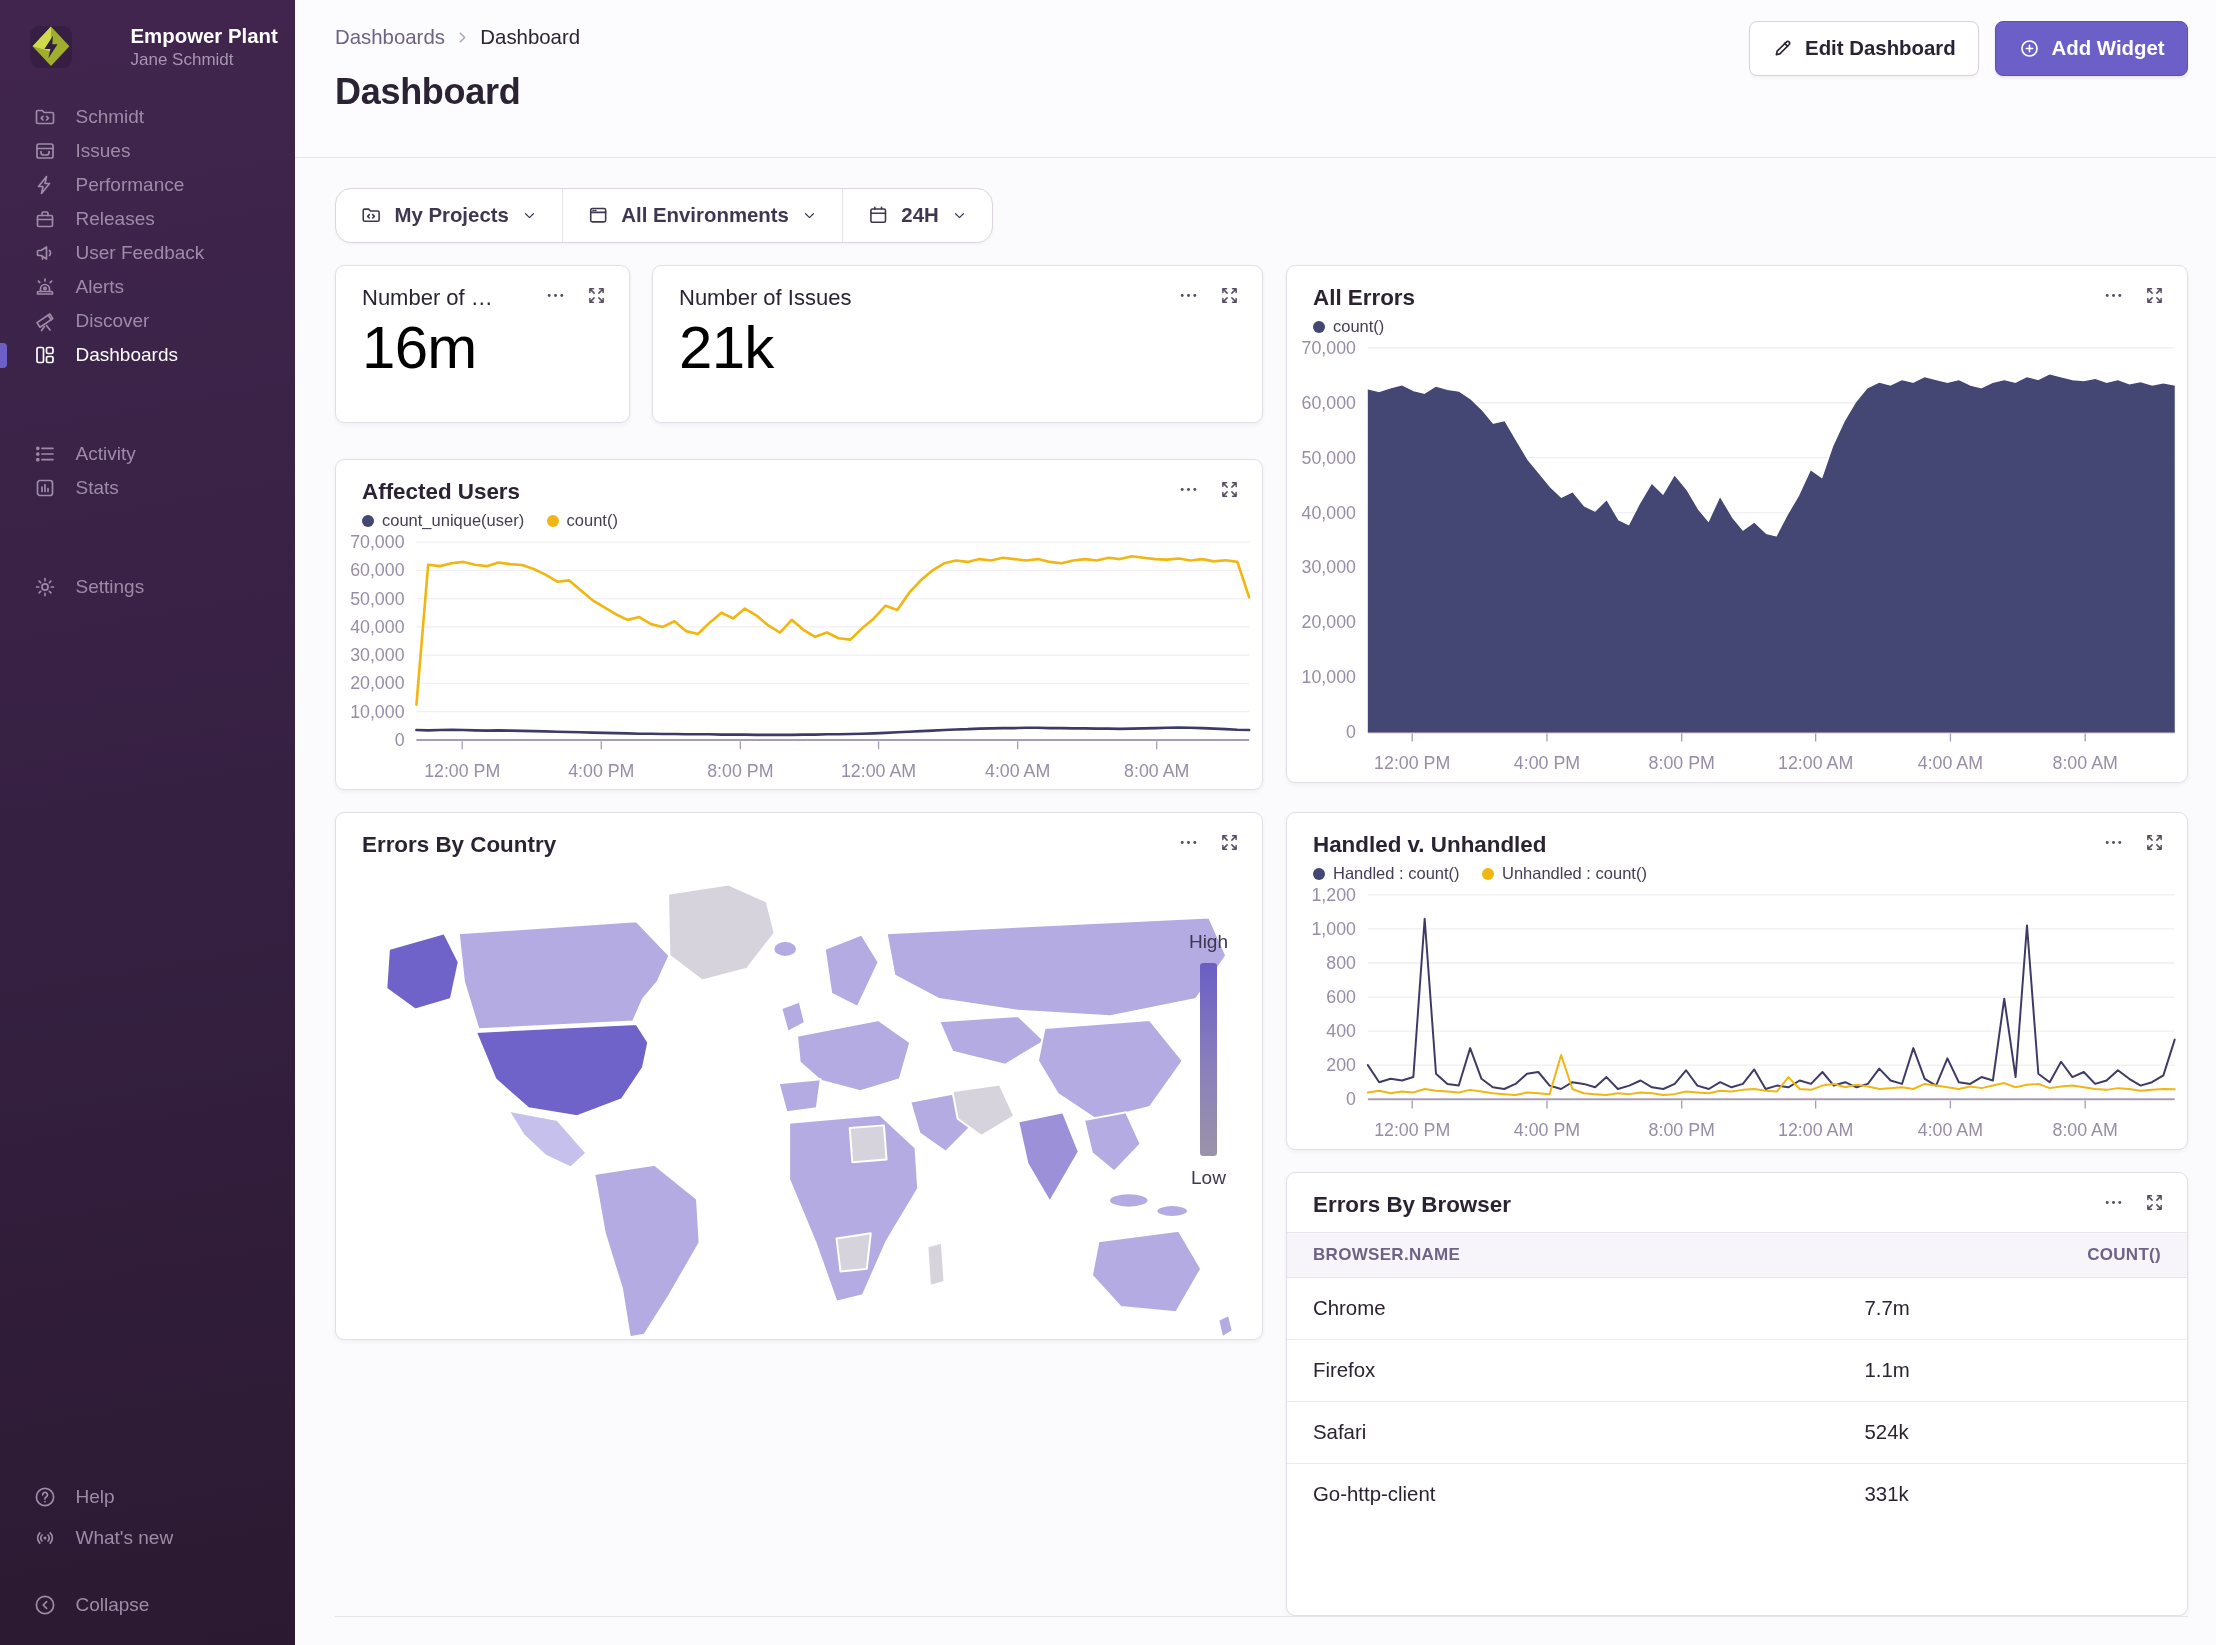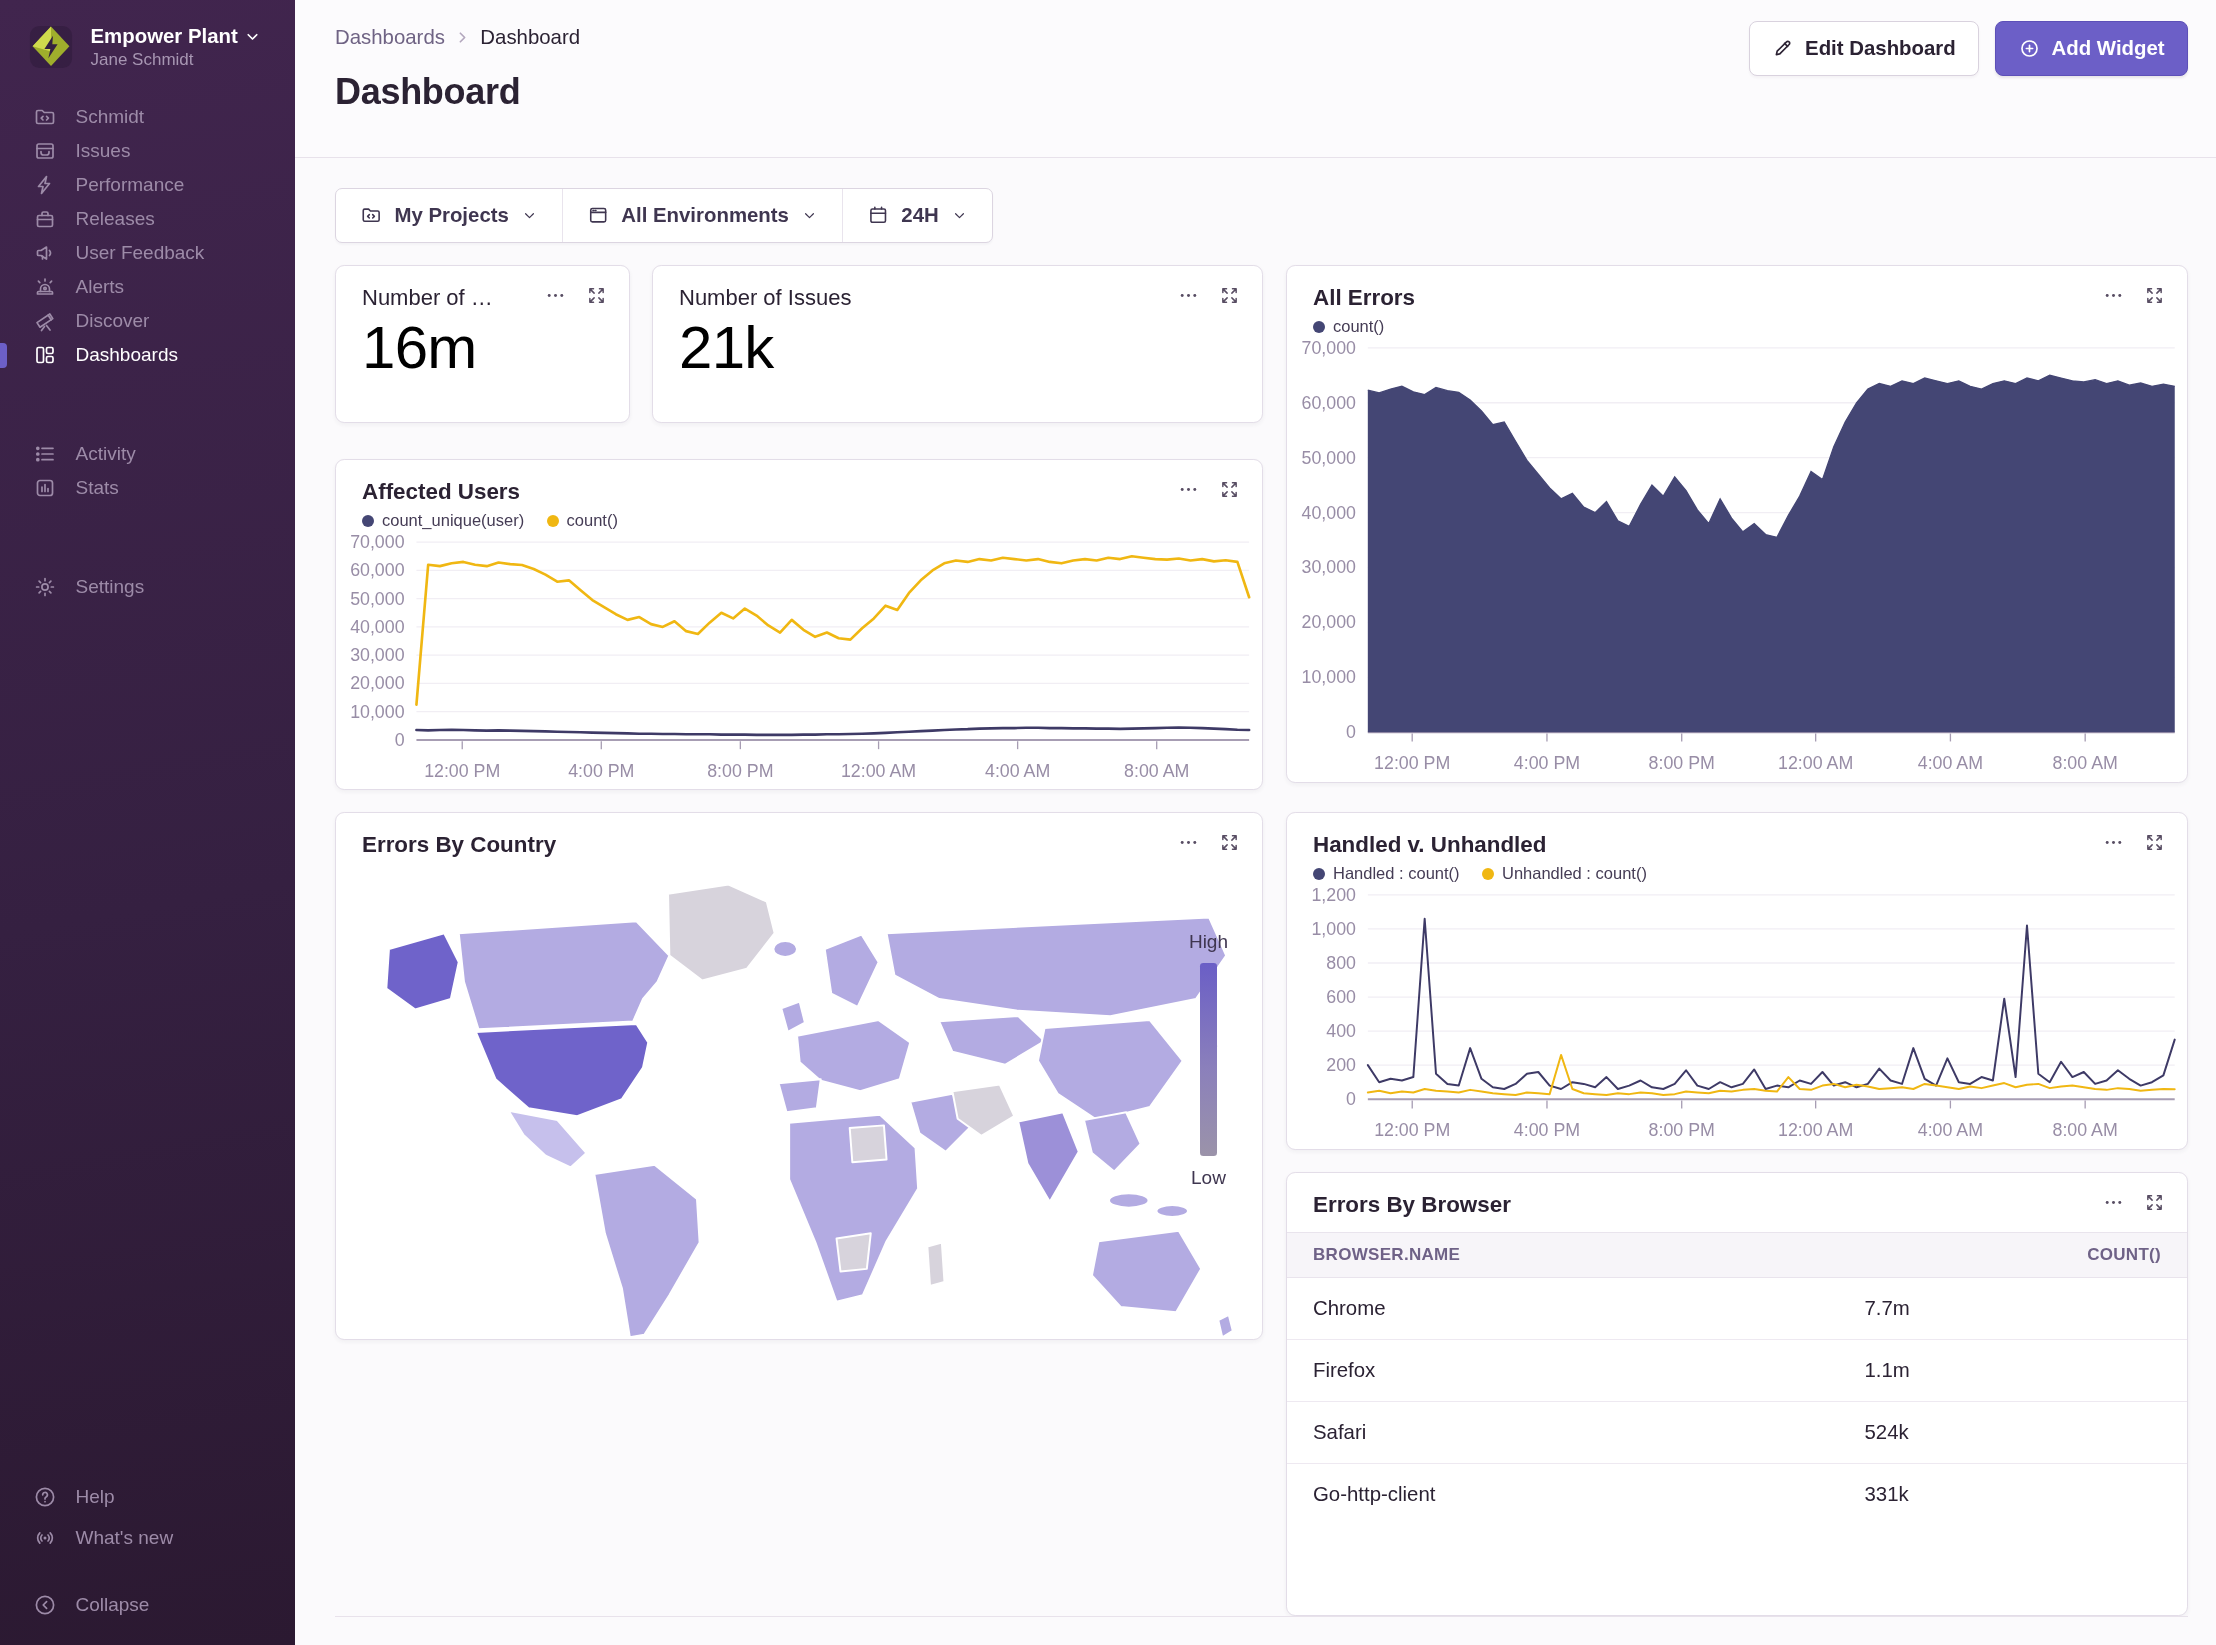--- a/index.html
+++ b/index.html
@@ -5,21 +5,21 @@
   * { box-sizing: border-box; margin: 0; padding: 0; }
   html,body { width: 2216px; height: 1645px; overflow: hidden; }
   body { font-family: "Liberation Sans", "DejaVu Sans", sans-serif; background:#fbfafc; color:#2b2233; }
   .app { display:flex; width:2216px; height:1645px; }
 
   
   .sidebar { width:295px; flex:0 0 295px; background:linear-gradient(170deg,#41254e 0%,#352041 55%,#2b1931 100%);
              display:flex; flex-direction:column; padding:22.4px 0 20px 0; color:#9d8ba8; }
   .org-header { display:flex; align-items:center; gap:14.5px; padding:0 18.5px 0 26px; cursor:pointer; }
   .org-avatar { width:50px; height:50px; flex:0 0 50px; }
-  .org-meta { min-width:0; }
+  .org-meta { min-width:0;margin-left:40px; }
   .org-name-row { display:flex; align-items:center; gap:6.6px; }
   .org-name { color:#fff; font-size:20.4px; font-weight:700; white-space:nowrap; }
   .org-chevron { width:17px; height:17px; color:#fff; }
   .org-user { color:#a796b2; font-size:17px; margin-top:2.6px; }
   .side-nav { margin-top:28px; display:flex; flex-direction:column; }
   .side-item { position:relative; display:flex; align-items:center; gap:18.5px; height:34px; padding:0 16px 0 33px;
                font-size:19px; color:#9d8ba8; cursor:pointer; white-space:nowrap; }
   .side-item .icon { width:24px; height:24px; flex:0 0 24px; display:flex; align-items:center; justify-content:center; }
   .side-item svg { width:24px; height:24px; }
   .side-item.active { color:#ffffff; }
@@ -43,21 +43,21 @@
   .btn { display:flex; align-items:center; gap:12px; height:55px; padding:0 22.4px; border-radius:8px;
          font-size:20.4px; font-weight:700; cursor:pointer; }
   .btn svg { width:21px; height:21px; }
   .btn-default { background:#ffffff; border:1.3px solid #d9d2de; color:#2b2233; box-shadow:0 2px 2.6px rgba(43,34,51,.04); }
   .btn-primary { background:#6c5fc7; border:1.3px solid #5d50b8; color:#ffffff; box-shadow:0 2px 2.6px rgba(43,34,51,.10); }
 
   .body-scroll { flex:1 1 auto; padding:30px 28px 0 40px; display:flex; flex-direction:column; }
 
   
   .filter-bar { display:inline-flex; align-self:flex-start; align-items:stretch; height:55px; background:#fff;
-                border:1.3px solid #dcd5e1; border-radius:7px; box-shadow:0 1.3px 2px rgba(43,34,51,.03); overflow:hidden; }
+                border:1.3px solid #dcd5e1; border-radius:16px; box-shadow:0 1.3px 2px rgba(43,34,51,.03); overflow:hidden; }
   .filter-seg { display:flex; align-items:center; gap:12px; padding:0 24px; font-size:20.4px; font-weight:700;
                 color:#3f3650; cursor:pointer; }
   .filter-seg + .filter-seg { border-left:1.3px solid #e9e4ed; }
 
   
   .grid { display:flex; gap:23px; margin-top:22.4px; align-items:flex-start; }
   .col-left { width:928px; flex:0 0 928px; }
   .col-right { width:902px; flex:0 0 902px; }
 
   .card { background:#fff; border:1.3px solid #e3dde8; border-radius:9.2px; box-shadow:0 2px 4px rgba(43,34,51,.05);

